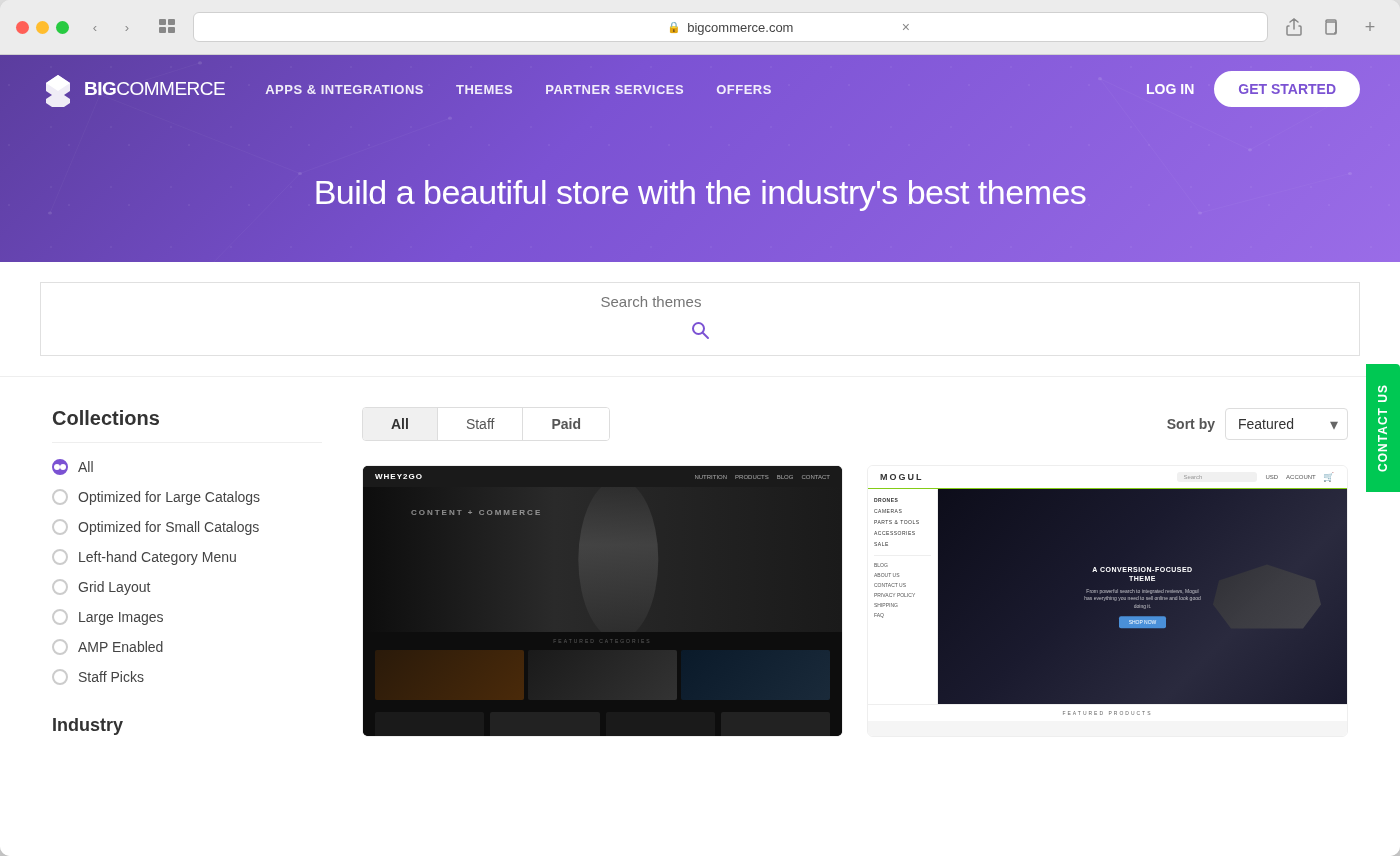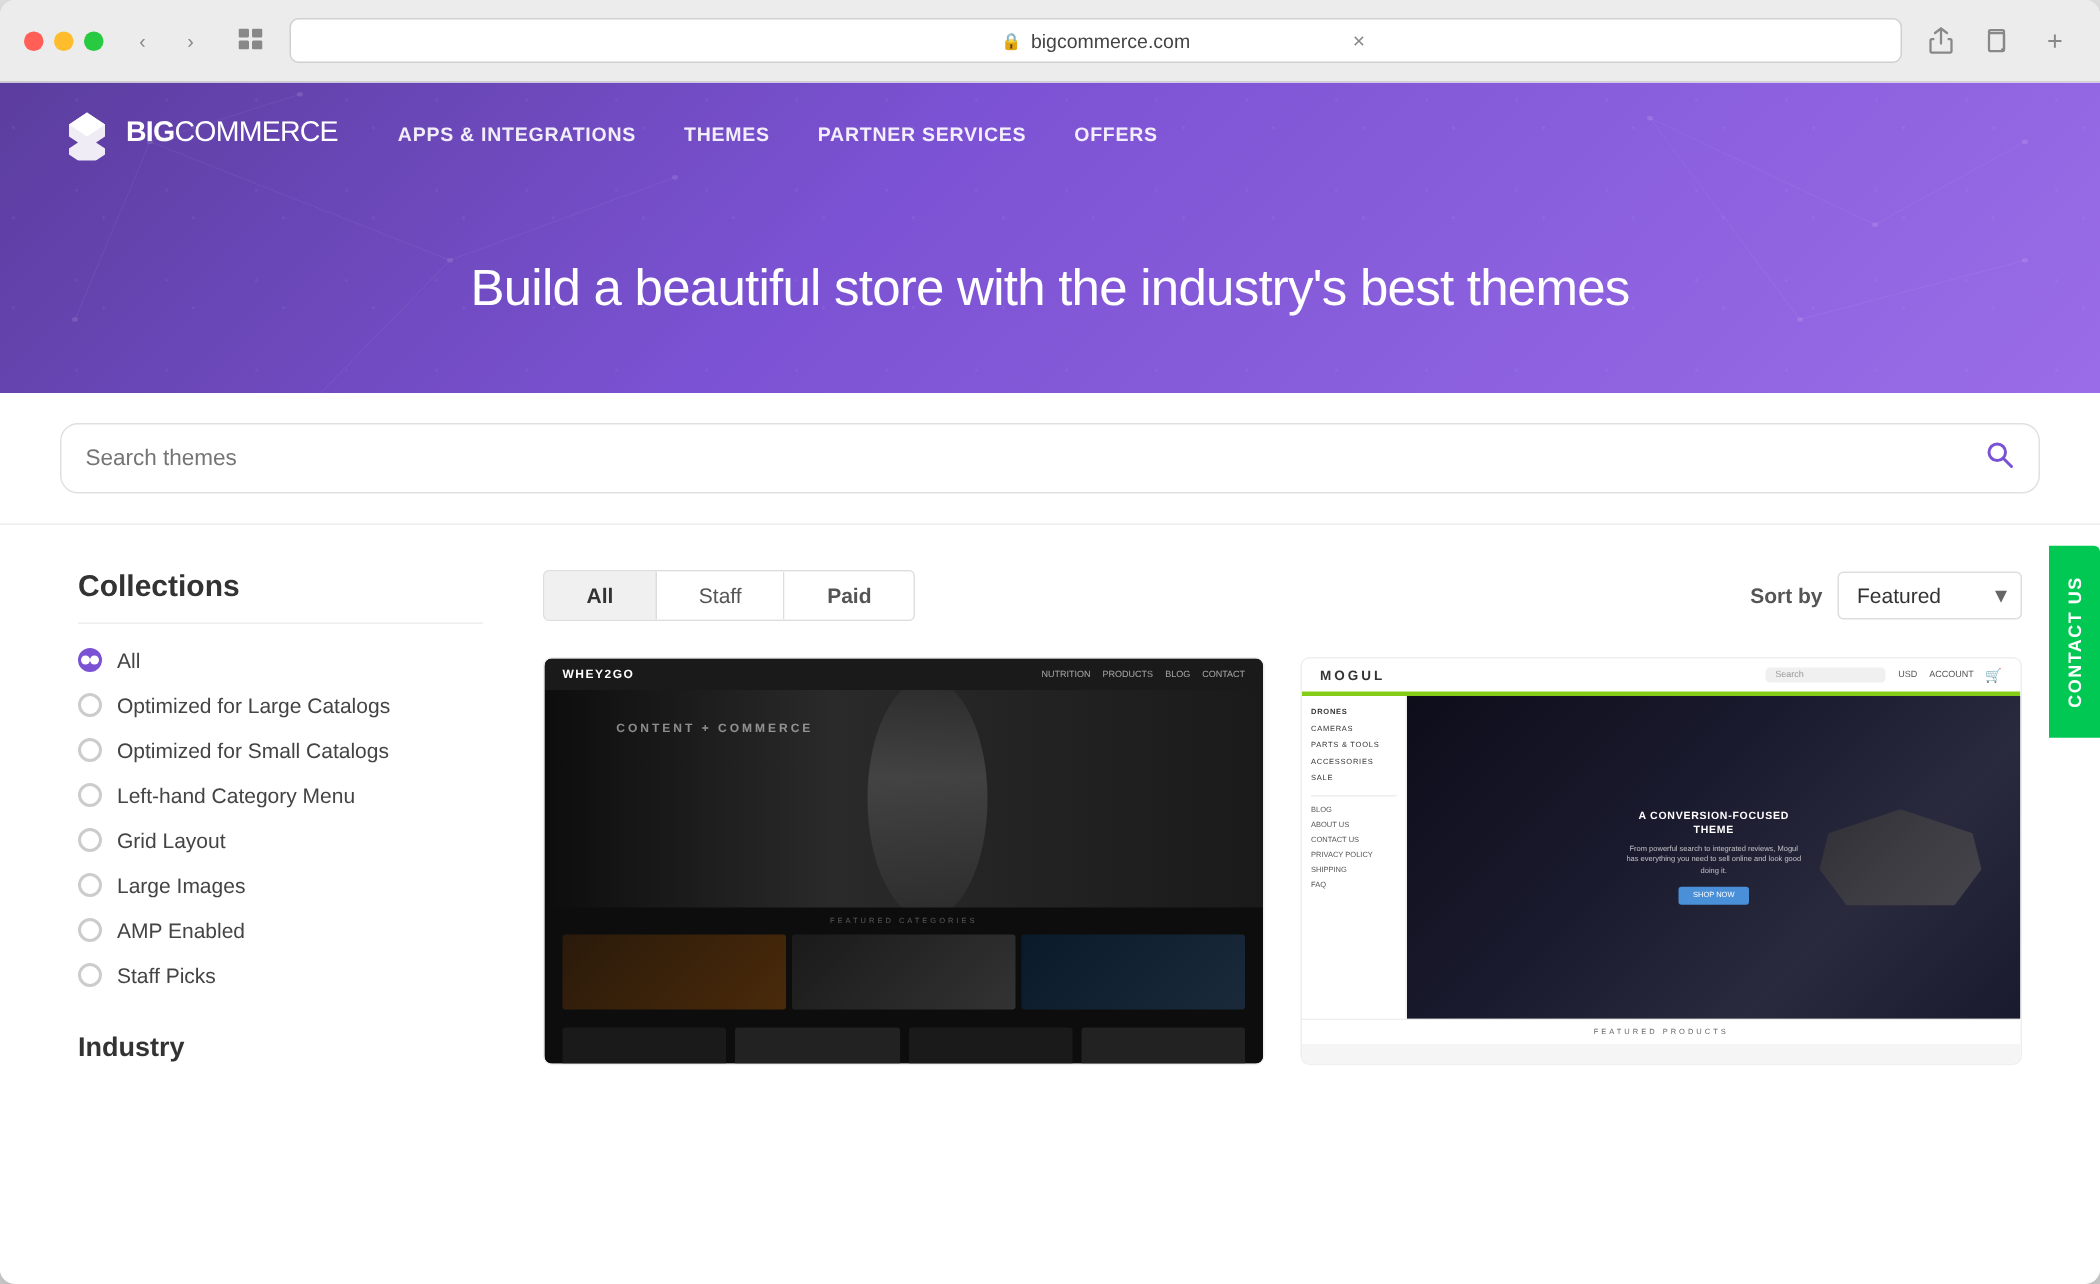--- a/index.html
+++ b/index.html
@@ -46,21 +46,21 @@
     .nav-right { display: flex; align-items: center; gap: 20px; margin-left: auto; }
     .login-btn { color: white; font-size: 14px; font-weight: 600; cursor: pointer; text-decoration: none; }
     .get-started-btn { background: white; color: #7b52d3; border: 2px solid white; border-radius: 25px; padding: 8px 22px; font-size: 14px; font-weight: 700; cursor: pointer; }
 
     .hero-section { padding: 50px 40px 80px; text-align: center; position: relative; z-index: 1; }
     .hero-title { font-size: 34px; font-weight: 400; color: white; letter-spacing: -0.5px; }
 
     
     .search-section { background: white; padding: 0; margin-top: -30px; position: relative; z-index: 10; }
     .search-bar-container { max-width: 100%; padding: 20px 40px; border-bottom: 1px solid #eee; }
-    .search-bar { display: flex; align-items: center; border: 1px solid #e0e0e0; border-radius: 12px; padding: 10px 16px; gap: 10px; }
+    .search-bar { display: flex; align-items: center; border: 1px solid #e0e0e0; border-radius: 0; padding: 10px 16px; gap: 10px; flex-direction: column; }
     .search-input { flex: 1; border: none; outline: none; font-size: 15px; color: #999; }
     .search-icon { color: #7b52d3; font-size: 18px; }
 
     
     .main-layout { display: flex; padding: 30px 52px; gap: 40px; }
 
     
     .sidebar { width: 270px; flex-shrink: 0; }
     .sidebar-section-title { font-size: 20px; font-weight: 700; color: #333; margin-bottom: 16px; padding-bottom: 12px; border-bottom: 1px solid #eee; }
     .sidebar-radio-group { display: flex; flex-direction: column; gap: 14px; margin-bottom: 30px; }
@@ -91,21 +91,21 @@
 
     
     .theme-whey { background: #0d0d0d; }
     .theme-whey-top { background: #1a1a1a; padding: 6px 12px; display: flex; align-items: center; justify-content: space-between; }
     .theme-whey-logo { color: #fff; font-size: 8px; font-weight: 700; letter-spacing: 1px; }
     .theme-whey-nav { display: flex; gap: 8px; }
     .theme-whey-nav span { color: rgba(255,255,255,0.6); font-size: 6px; }
 
     
     .theme-mogul { background: #f5f5f5; }
-    .theme-mogul-top { background: white; padding: 6px 12px; display: flex; align-items: center; justify-content: space-between; border-bottom: 3px solid #84cc16; gap: 28px; }
+    .theme-mogul-top { background: white; padding: 6px 12px; display: flex; align-items: center; justify-content: space-between; border-bottom: 1px solid #84cc16; gap: 28px; }
     .theme-mogul-logo { color: #333; font-size: 9px; font-weight: 700; letter-spacing: 2px; }
 
     
     .contact-sidebar { position: fixed; right: 0; top: 50%; transform: translateY(-50%); z-index: 100; }
     .contact-tab { background: #00c853; color: white; writing-mode: vertical-rl; text-orientation: mixed; transform: rotate(180deg); padding: 20px 10px; font-size: 12px; font-weight: 600; letter-spacing: 1px; cursor: pointer; border-radius: 0 0 0 4px; }
 
     
     .network-canvas { position: absolute; top: 0; left: 0; width: 100%; height: 100%; opacity: 0.3; }
   </style>
 </head>
@@ -187,20 +187,24 @@
           <span class="logo-text">
             <strong>BIG</strong><span>COMMERCE</span>
           </span>
         </div>
         <div class="nav-links">
           <a class="nav-link">APPS &amp; INTEGRATIONS</a>
           <a class="nav-link">THEMES</a>
           <a class="nav-link">PARTNER SERVICES</a>
           <a class="nav-link">OFFERS</a>
         </div>
+        <div class="nav-right">
+          <a class="login-btn">LOG IN</a>
+          <button class="get-started-btn">GET STARTED</button>
+        </div>
       </div>
 
       <div class="hero-section">
         <h1 class="hero-title">Build a beautiful store with the industry's best themes</h1>
       </div>
     </div>
 
     <div class="search-section">
       <div class="search-bar-container">
         <div class="search-bar">

